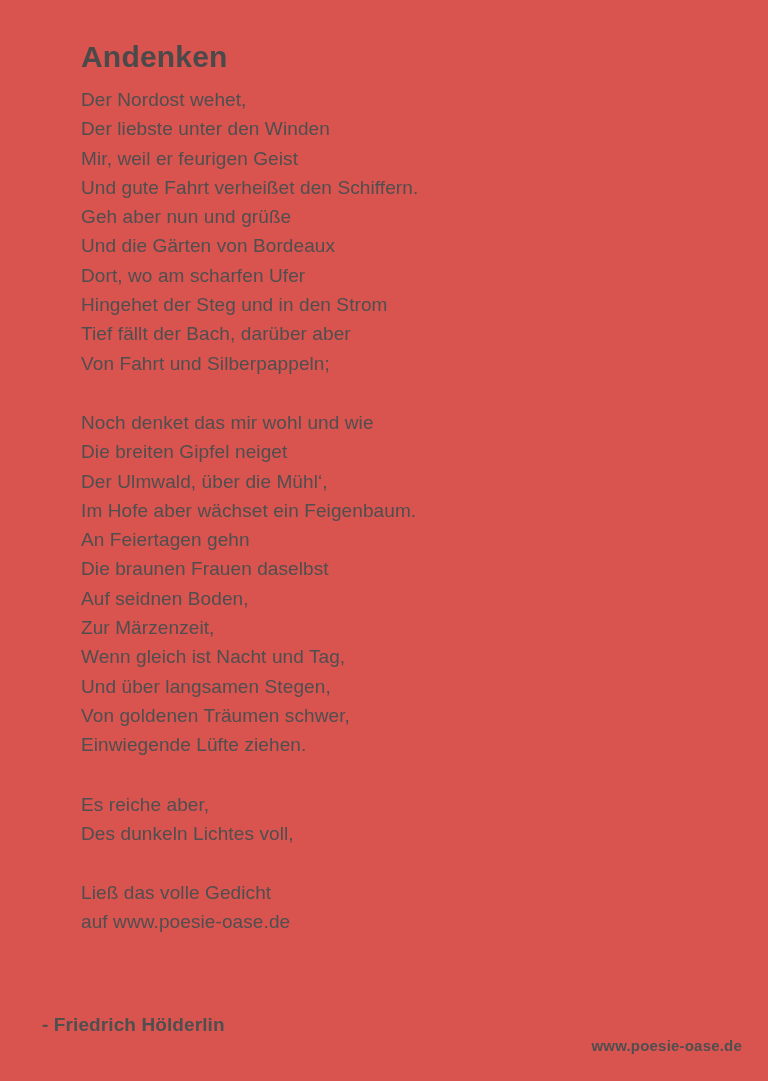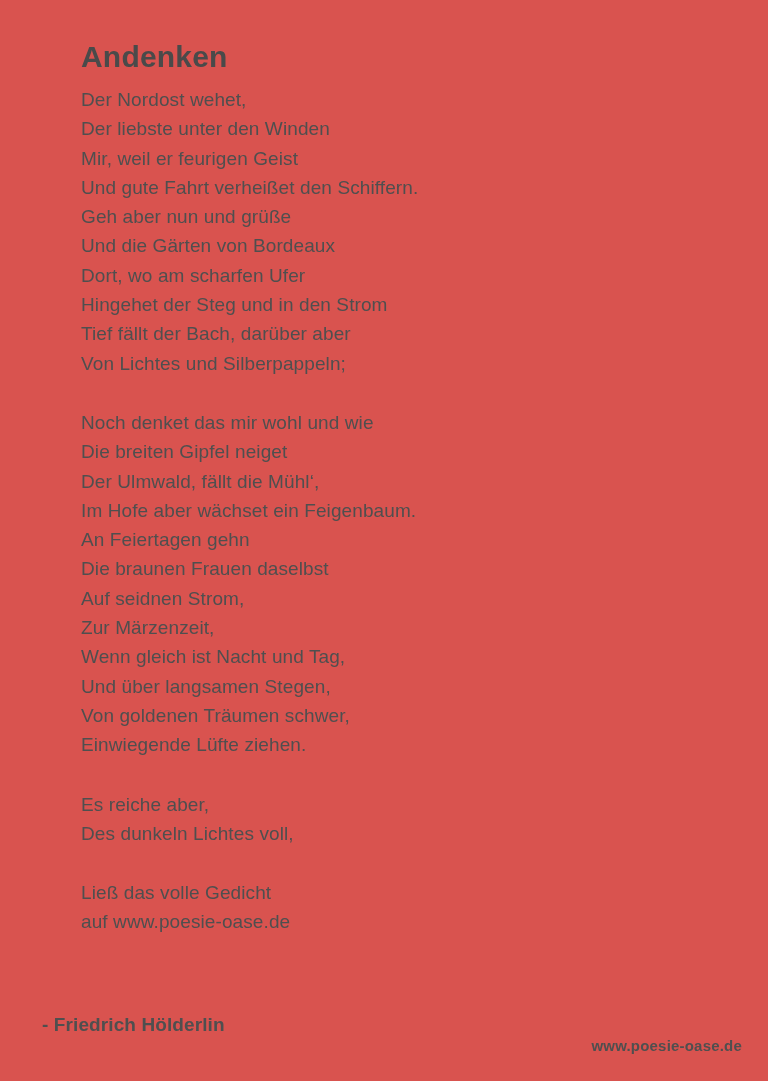--- a/index.html
+++ b/index.html
@@ -79,31 +79,31 @@
     <div class="stanza">
       <div class="line">Der Nordost wehet,</div>
       <div class="line">Der liebste unter den Winden</div>
       <div class="line">Mir, weil er feurigen Geist</div>
       <div class="line">Und gute Fahrt verheißet den Schiffern.</div>
       <div class="line">Geh aber nun und grüße</div>
       <div class="line">Und die Gärten von Bordeaux</div>
       <div class="line">Dort, wo am scharfen Ufer</div>
       <div class="line">Hingehet der Steg und in den Strom</div>
       <div class="line">Tief fällt der Bach, darüber aber</div>
-      <div class="line">Von Lichtes und Silberpappeln;</div>
+      <div class="line">Von Fahrt und Silberpappeln;</div>
     </div>
 
     <div class="stanza">
       <div class="line">Noch denket das mir wohl und wie</div>
       <div class="line">Die breiten Gipfel neiget</div>
-      <div class="line">Der Ulmwald, fällt die Mühl‘,</div>
+      <div class="line">Der Ulmwald, über die Mühl‘,</div>
       <div class="line">Im Hofe aber wächset ein Feigenbaum.</div>
       <div class="line">An Feiertagen gehn</div>
       <div class="line">Die braunen Frauen daselbst</div>
-      <div class="line">Auf seidnen Strom,</div>
+      <div class="line">Auf seidnen Boden,</div>
       <div class="line">Zur Märzenzeit,</div>
       <div class="line">Wenn gleich ist Nacht und Tag,</div>
       <div class="line">Und über langsamen Stegen,</div>
       <div class="line">Von goldenen Träumen schwer,</div>
       <div class="line">Einwiegende Lüfte ziehen.</div>
     </div>
 
     <div class="stanza">
       <div class="line">Es reiche aber,</div>
       <div class="line">Des dunkeln Lichtes voll,</div>

